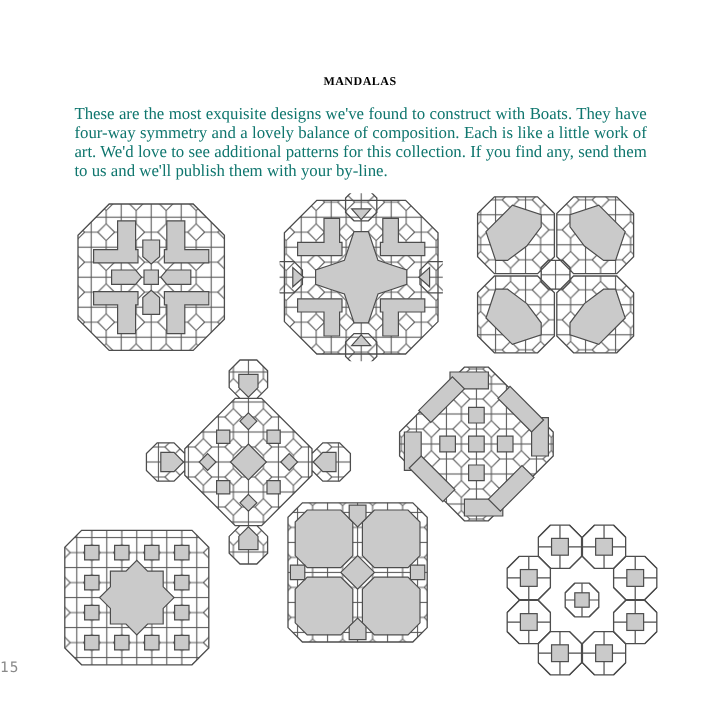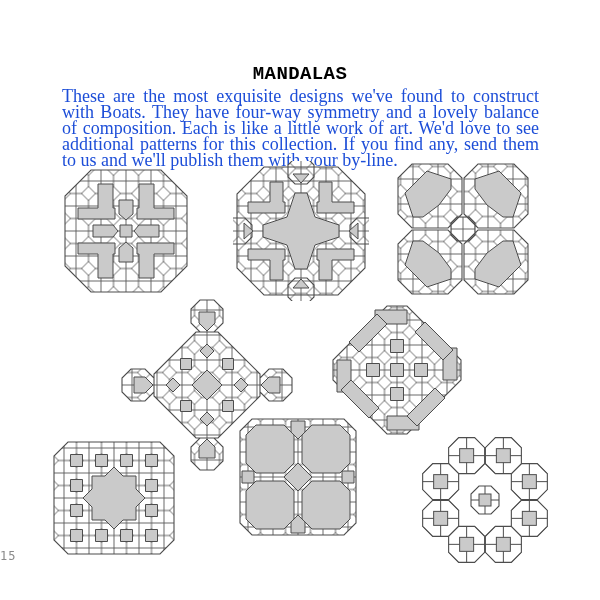--- a/index.html
+++ b/index.html
@@ -2,26 +2,26 @@
 <html><head>
 <meta charset="utf-8">
 <style>
   html,body { margin:0; padding:0; background:#ffffff; }
   .page {
     position:relative; width:600px; height:600px; background:#fff;
     font-family:"Liberation Serif", serif; overflow:hidden;
   }
   .title {
     position:absolute; top:63px; left:0; width:600px; text-align:center;
-    font-family:Liberation Mono, monospace; font-weight:bold;
-    font-size:19px; letter-spacing:.4px; color:#000;
+    font-family:Liberation Serif, serif; font-weight:bold;
+    font-size:10px; letter-spacing:.4px; color:#000;
   }
   .para {
     position:absolute; top:88px; left:62px; width:477px;
-    font-size:18px; line-height:16px; text-align:justify; color:#1d4ed8;
+    font-size:14px; line-height:16px; text-align:justify; color:#0f766e;
   }
   .fig { position:absolute; }
   .fig svg { display:block; }
   .pagenum {
     position:absolute; top:549px; left:0; width:594px; text-align:left;
     font-family:"DejaVu Sans Mono", monospace; font-size:12px;
     color:#8a8a8a; letter-spacing:1px;
   }
 </style>
 </head>

